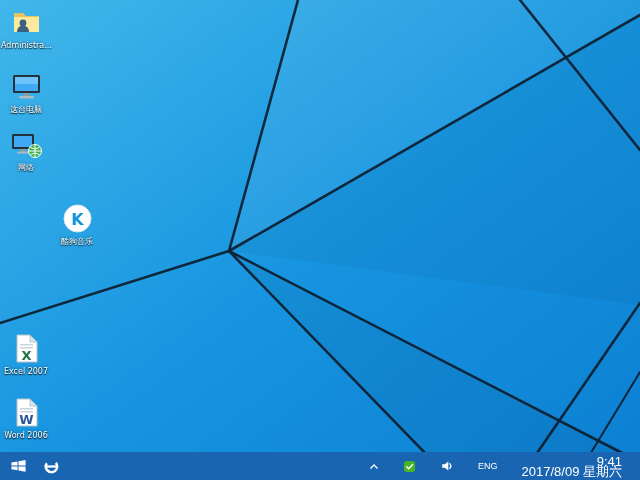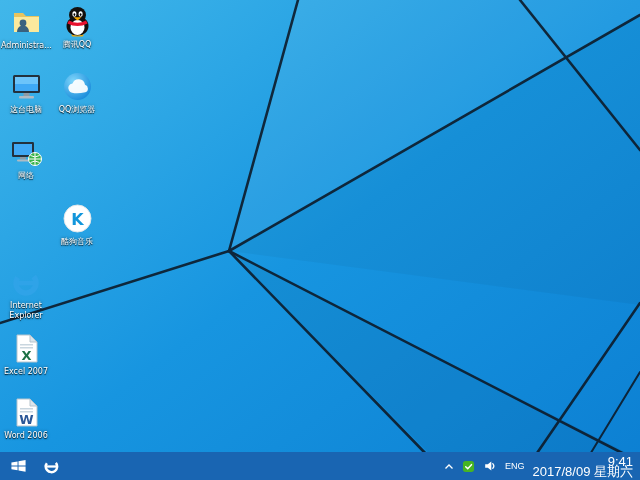--- a/index.html
+++ b/index.html
@@ -9,21 +9,21 @@
   .icon-cell{position:absolute;width:50px;display:flex;flex-direction:column;align-items:center;row-gap:2px;cursor:pointer}
   .icon-art{width:33px;height:33px;display:block}
   .icon-art svg{display:block;width:100%;height:100%}
   .icon-label{color:#fff;font-size:8px;line-height:9.5px;text-align:center;
     text-shadow:0 1px 1px rgba(0,0,0,.85),0 0 3px rgba(0,0,0,.55);max-width:50px}
   .one-line{white-space:nowrap}
   .taskbar{position:absolute;left:0;bottom:0;width:640px;height:28px;background:#1965b2;display:flex;align-items:stretch;z-index:5}
   .tb-btn{background:transparent;border:0;padding:0;margin:0;display:flex;align-items:center;justify-content:center;cursor:pointer;color:#fff}
   .start-btn{width:36px}
   .task-btn{width:30px}
-  .tray{margin-left:auto;display:flex;align-items:center;column-gap:8px;padding-right:7px}
+  .tray{margin-left:auto;display:flex;align-items:center;column-gap:24px;padding-right:18px}
   .lang{color:#fff;font-size:9px}
   .clock{display:flex;flex-direction:column;align-items:flex-end;justify-content:center;color:#fff;font-size:13px;line-height:9px;row-gap:1px}
 </style>
 </head>
 <body>
 
 <div class="screen">
 
   <svg class="wallpaper" width="640" height="480" viewBox="0 0 640 480">
     <defs>
@@ -67,45 +67,36 @@
       <svg viewBox="0 0 33 33">
         <path d="M4 7 h9 l3 3 h13 v16 H4 z" fill="#e8c45e"></path>
         <path d="M4 11 h25 v15 H4 z" fill="#fbe99d"></path>
         <circle cx="13" cy="17" r="3.4" fill="#39617f"></circle>
         <path d="M7 26 c0-4.5 3.4-6.5 6-6.5 s6 2 6 6.5 z" fill="#39617f"></path>
       </svg>
     </div>
     <div class="icon-label one-line">Administra...</div>
   </div>
 
-  <div class="icon-cell" style="left:1px;top:136px">
+  <div class="icon-cell" style="left:1px;top:128px">
     <div class="icon-art">
       <svg viewBox="0 0 33 33">
         <rect x="2" y="6" width="22" height="15" rx="1.2" fill="#23313d"></rect>
         <rect x="4" y="8" width="18" height="11" fill="#3fa9f5"></rect>
         <rect x="10" y="21" width="6" height="2.5" fill="#8d9ba6"></rect>
         <rect x="7" y="23.5" width="12" height="2" rx="1" fill="#aebbc4"></rect>
         <circle cx="25" cy="23" r="6.5" fill="#37b34a"></circle>
         <path d="M18.5 23 h13 M25 16.5 v13 M20.5 19.5 q4.5 3 9 0 M20.5 26.5 q4.5 -3 9 0" stroke="#ffffff" stroke-width="1" fill="none"></path>
         <circle cx="25" cy="23" r="6.5" fill="none" stroke="#ffffff" stroke-width="1"></circle>
       </svg>
     </div>
     <div class="icon-label">网络</div>
   </div>
 
 
-  <div class="icon-cell" style="left:1px;top:266px">
-    <div class="icon-art">
-      <svg viewBox="0 0 33 33">
-        <circle cx="16" cy="17" r="10" fill="none" stroke="#2fa3e8" stroke-width="5.5" stroke-dasharray="44 19" transform="rotate(-40 16 17)"></circle>
-        <rect x="7.5" y="14.8" width="17.5" height="4.6" fill="#2fa3e8"></rect>
-      </svg>
-    </div>
-    <div class="icon-label">Internet Explorer</div>
-  </div>
 
   <div class="icon-cell" style="left:1px;top:332px">
     <div class="icon-art">
       <svg viewBox="0 0 33 33">
         <path d="M7 3 h13 l7 7 v20 H7 z" fill="#ffffff" stroke="#b6c4cd" stroke-width="1"></path>
         <path d="M20 3 l7 7 h-7 z" fill="#dbe5ec" stroke="#b6c4cd" stroke-width="1"></path>
         <rect x="10" y="12" width="13" height="1.5" fill="#c9d6df"></rect>
         <rect x="10" y="15" width="13" height="1.5" fill="#c9d6df"></rect>
         <text x="16.5" y="28" text-anchor="middle" font-size="13" font-weight="bold" fill="#1e7145">X</text>
       </svg>
@@ -119,53 +110,21 @@
         <path d="M7 3 h13 l7 7 v20 H7 z" fill="#ffffff" stroke="#b6c4cd" stroke-width="1"></path>
         <path d="M20 3 l7 7 h-7 z" fill="#dbe5ec" stroke="#b6c4cd" stroke-width="1"></path>
         <rect x="10" y="12" width="13" height="1.5" fill="#c9d6df"></rect>
         <rect x="10" y="15" width="13" height="1.5" fill="#c9d6df"></rect>
         <text x="16.5" y="28" text-anchor="middle" font-size="13" font-weight="bold" fill="#2b5797">W</text>
       </svg>
     </div>
     <div class="icon-label">Word 2006</div>
   </div>
 
-  <div class="icon-cell" style="left:52px;top:5px">
-    <div class="icon-art">
-      <svg viewBox="0 0 33 33">
-        <ellipse cx="16.5" cy="10" rx="8.5" ry="8" fill="#12100e"></ellipse>
-        <ellipse cx="16.5" cy="21" rx="11" ry="10" fill="#12100e"></ellipse>
-        <ellipse cx="16.5" cy="22.5" rx="7" ry="7.5" fill="#ffffff"></ellipse>
-        <ellipse cx="13.4" cy="9" rx="2" ry="2.8" fill="#ffffff"></ellipse>
-        <ellipse cx="19.6" cy="9" rx="2" ry="2.8" fill="#ffffff"></ellipse>
-        <ellipse cx="13.4" cy="9.6" rx="0.9" ry="1.4" fill="#000000"></ellipse>
-        <ellipse cx="19.6" cy="9.6" rx="0.9" ry="1.4" fill="#000000"></ellipse>
-        <path d="M12.5 12.2 h8 l-4 3.3 z" fill="#f6a800"></path>
-        <path d="M8 15.5 q8.5 4.5 17 0 l1.6 3 q-10 5 -20.2 0 z" fill="#e8112d"></path>
-        <path d="M10 29.5 q6.5 2.2 13 0 l-1.5 2 h-10 z" fill="#f6a800"></path>
-      </svg>
-    </div>
-    <div class="icon-label">腾讯QQ</div>
-  </div>
 
-  <div class="icon-cell" style="left:52px;top:70px">
-    <div class="icon-art">
-      <svg viewBox="0 0 33 33">
-        <defs>
-          <radialGradient id="qqbGrad" cx="35%" cy="30%" r="80%">
-            <stop offset="0" stop-color="#7fd6fb"></stop>
-            <stop offset="1" stop-color="#1287d9"></stop>
-          </radialGradient>
-        </defs>
-        <circle cx="16.5" cy="16.5" r="13.5" fill="url(#qqbGrad)"></circle>
-        <path d="M8 20.5 a4.5 4.5 0 0 1 3.5-7 a6.5 6.5 0 0 1 12.5 1.2 a4 4 0 0 1 0.3 7.6 q-8 1.6 -13.3 0.4 a4.5 4.5 0 0 1 -3 -2.2 z" fill="#ffffff" opacity="0.93"></path>
-      </svg>
-    </div>
-    <div class="icon-label">QQ浏览器</div>
-  </div>
 
 
   <div class="icon-cell" style="left:52px;top:202px">
     <div class="icon-art">
       <svg viewBox="0 0 33 33">
         <circle cx="16.5" cy="16.5" r="13.5" fill="#ffffff"></circle>
         <circle cx="16.5" cy="16.5" r="13.5" fill="none" stroke="#dfe6ea" stroke-width="1"></circle>
         <text x="16.5" y="22.5" text-anchor="middle" font-size="16" font-weight="bold" fill="#1296db">K</text>
       </svg>
     </div>

